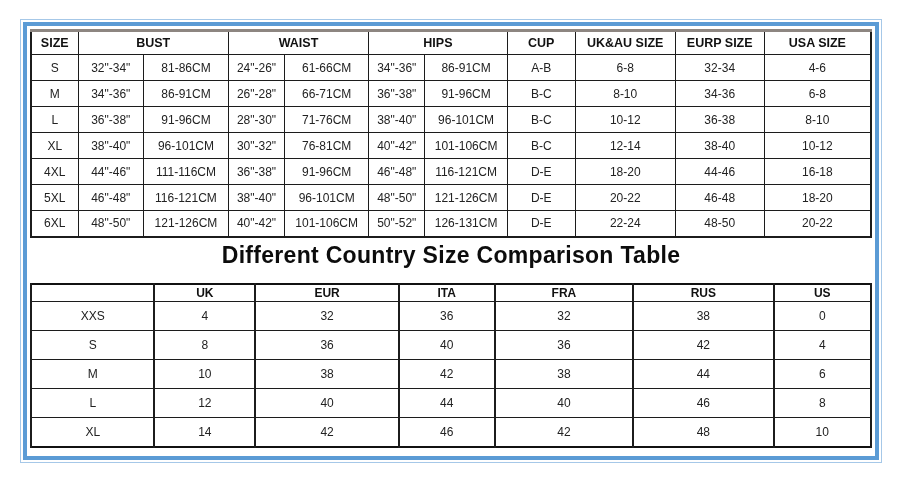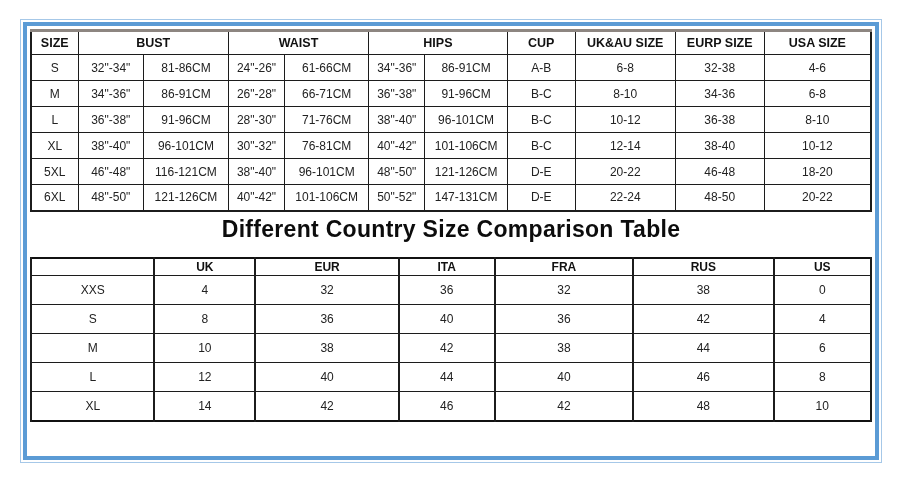--- a/index.html
+++ b/index.html
@@ -120,21 +120,21 @@
           <tr>
             <td>S</td>
             <td>32"-34"</td>
             <td>81-86CM</td>
             <td>24"-26"</td>
             <td>61-66CM</td>
             <td>34"-36"</td>
             <td>86-91CM</td>
             <td>A-B</td>
             <td>6-8</td>
-            <td>32-38</td>
+            <td>32-34</td>
             <td>4-6</td>
           </tr>
 
           <tr>
             <td>M</td>
             <td>34"-36"</td>
             <td>86-91CM</td>
             <td>26"-28"</td>
             <td>66-71CM</td>
             <td>36"-38"</td>
@@ -168,20 +168,33 @@
             <td>40"-42"</td>
             <td>101-106CM</td>
             <td>B-C</td>
             <td>12-14</td>
             <td>38-40</td>
             <td>10-12</td>
           </tr>
 
 
 
+          <tr>
+            <td>4XL</td>
+            <td>44"-46"</td>
+            <td>111-116CM</td>
+            <td>36"-38"</td>
+            <td>91-96CM</td>
+            <td>46"-48"</td>
+            <td>116-121CM</td>
+            <td>D-E</td>
+            <td>18-20</td>
+            <td>44-46</td>
+            <td>16-18</td>
+          </tr>
 
           <tr>
             <td>5XL</td>
             <td>46"-48"</td>
             <td>116-121CM</td>
             <td>38"-40"</td>
             <td>96-101CM</td>
             <td>48"-50"</td>
             <td>121-126CM</td>
             <td>D-E</td>
@@ -190,21 +203,21 @@
             <td>18-20</td>
           </tr>
 
           <tr>
             <td>6XL</td>
             <td>48"-50"</td>
             <td>121-126CM</td>
             <td>40"-42"</td>
             <td>101-106CM</td>
             <td>50"-52"</td>
-            <td>147-131CM</td>
+            <td>126-131CM</td>
             <td>D-E</td>
             <td>22-24</td>
             <td>48-50</td>
             <td>20-22</td>
           </tr>
         </tbody>
     </table>
 
     <div class="comp-title">Different Country Size Comparison Table</div>
 

